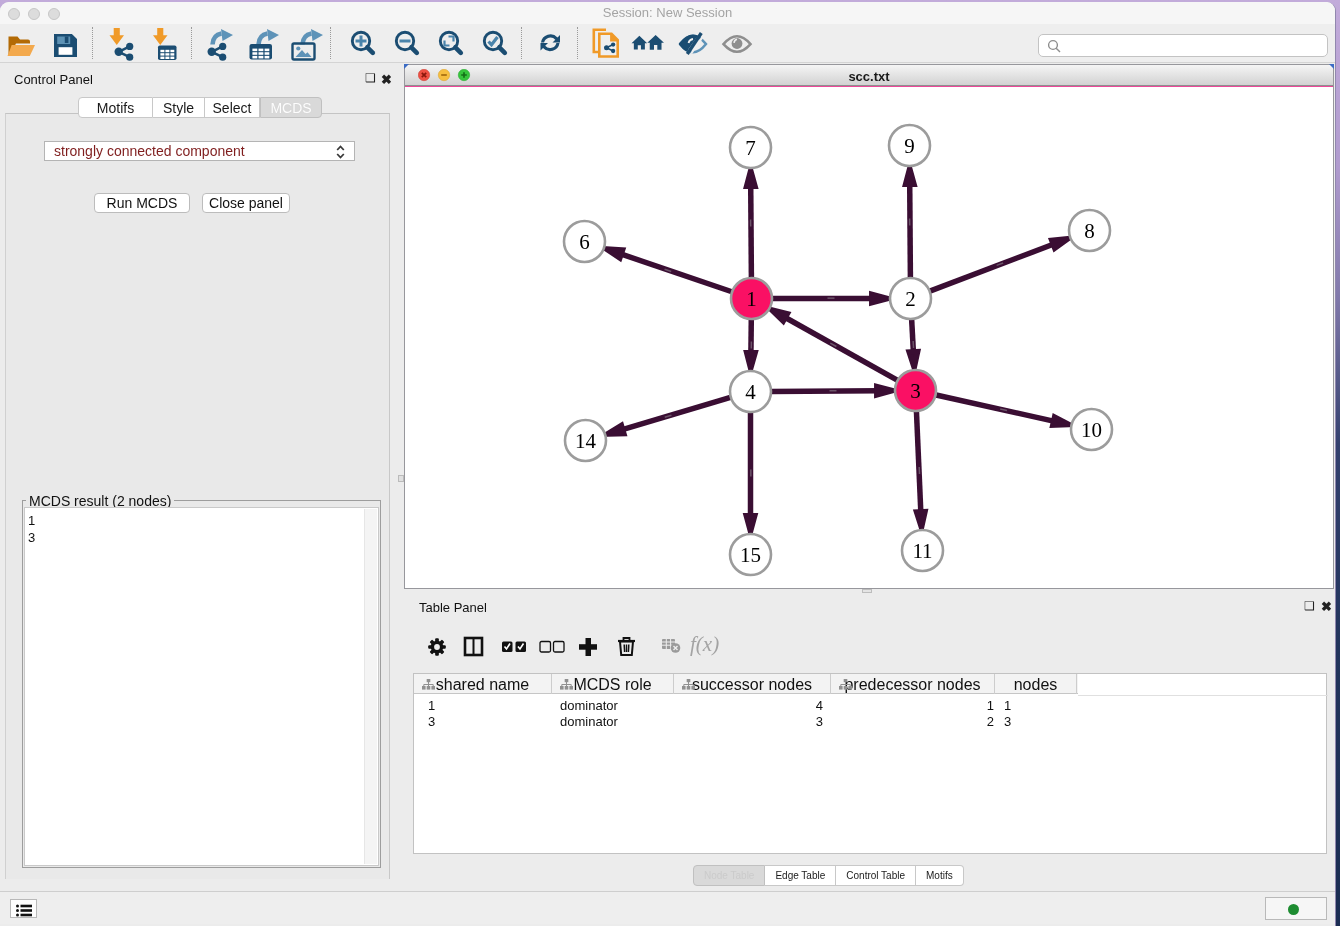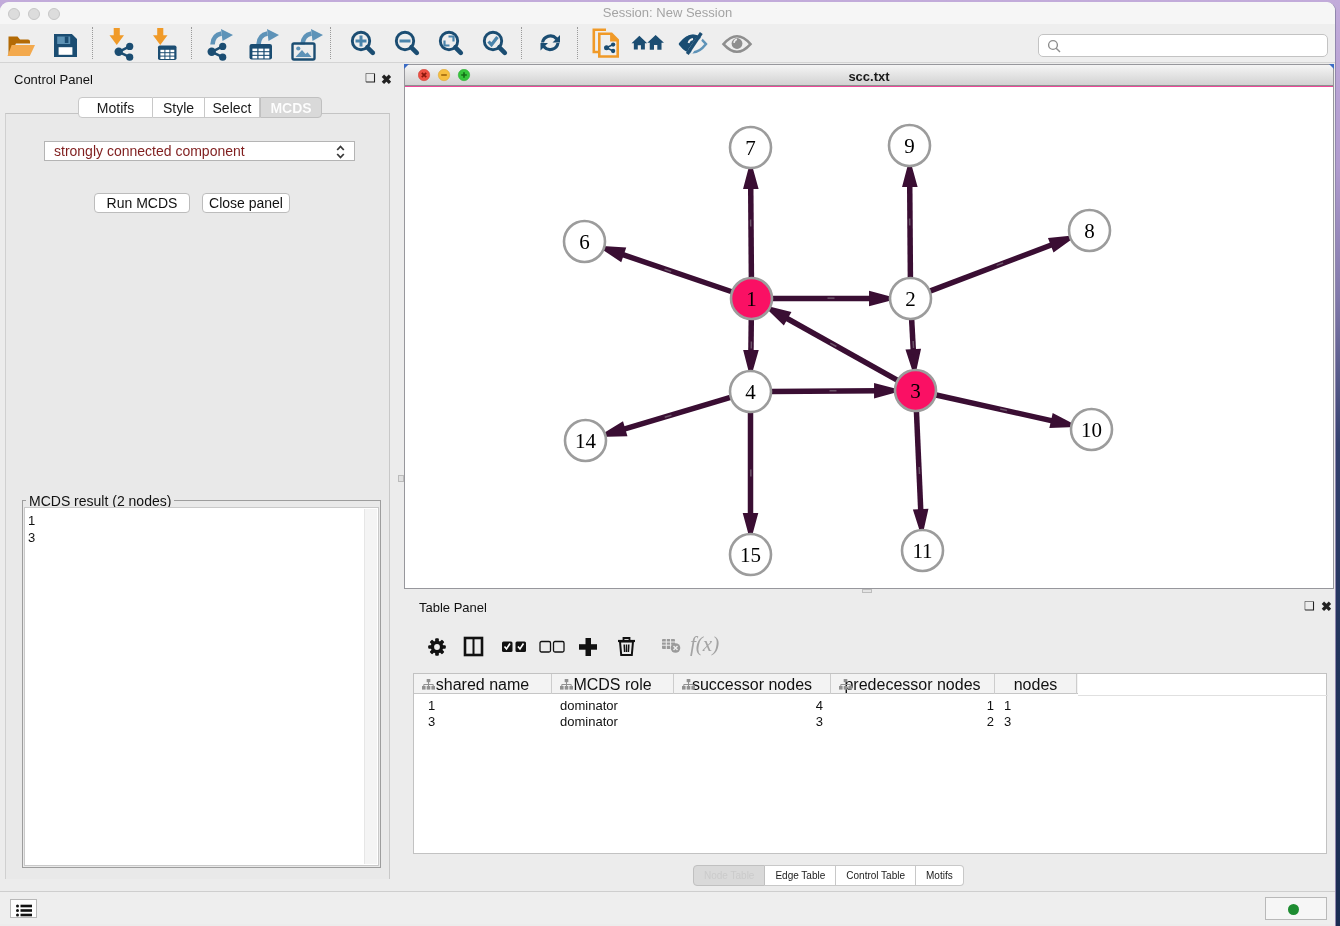--- a/index.html
+++ b/index.html
@@ -16,21 +16,21 @@
 #toolbar svg { position:absolute; }
 
 #search { position:absolute; left:1038px; top:10px; width:290px; height:23px; background:#fff; border:1px solid #c3c3c3; border-radius:5px; }
 
 #cpanel { position:absolute; left:0; top:61px; width:391px; height:821px; background:#ececec; }
 #cp-title { position:absolute; left:14px; top:9px; font-size:13px; color:#111; }
 .panebtn { position:absolute; top:9px; font-size:13px; color:#222; }
 #cp-tabs { position:absolute; left:78px; top:34px; height:22px; }
 .tab { float:left; height:21px; background:#fff; border:1px solid #c8c8c8; border-left:none; font-size:14px; color:#1a1a1a; text-align:center; line-height:20px; padding:0; }
 .tab.first { border-left:1px solid #c8c8c8; border-radius:4px 0 0 4px; }
-.tab.sel { background:#d9d9d9; color:#fdfdfd; border:1px solid #c0c0c0; border-radius:0 4px 4px 0; text-shadow:0 0 1px #cccccc;font-weight:bold; }
+.tab.sel { background:#d9d9d9; color:#fdfdfd; border:1px solid #c0c0c0; border-radius:0 4px 4px 0; text-shadow:0 0 1px #cccccc; }
 #cp-body { position:absolute; left:5px; top:50px; width:385px; height:766px; background:#e9e9e9; border-top:1px solid #c4c4c4; border-left:1px solid #d0d0d0; border-right:1px solid #c8c8c8; }
 #optlabel { position:absolute; left:0; top:74px; width:100%; text-align:center; font-size:14px; color:#111; }
 #combo { position:absolute; left:44px; top:78px; width:311px; height:20px; background:#fff; border:1px solid #b4b4b4; border-radius:0; font-size:14px; color:#7f1d1d; line-height:18px; padding-left:9px; }
 .btn { position:absolute; top:130px; height:20px; background:#fff; border:1px solid #bcbcbc; border-radius:4px; font-size:14px; color:#111; text-align:center; line-height:18px; }
 #fieldset { position:absolute; left:22px; top:437px; width:359px; height:368px; border:1px solid #9d9d9d; }
 #fs-label { position:absolute; left:3px; top:-8px; background:#e9e9e9; padding:0 3px; font-size:14px; color:#111; }
 #fs-white { position:absolute; left:1px; top:6px; width:355px; height:359px; background:#fff; border:1px solid #c9c9c9; font-size:13px; color:#111; line-height:17px; padding:4px 0 0 3px; }
 #fs-scroll { position:absolute; right:1px; top:1px; width:13px; height:355px; background:#f4f4f4; border-left:1px solid #e6e6e6; }
 
 #split { position:absolute; left:391px; top:61px; width:13px; height:821px; background:#ececec; }

